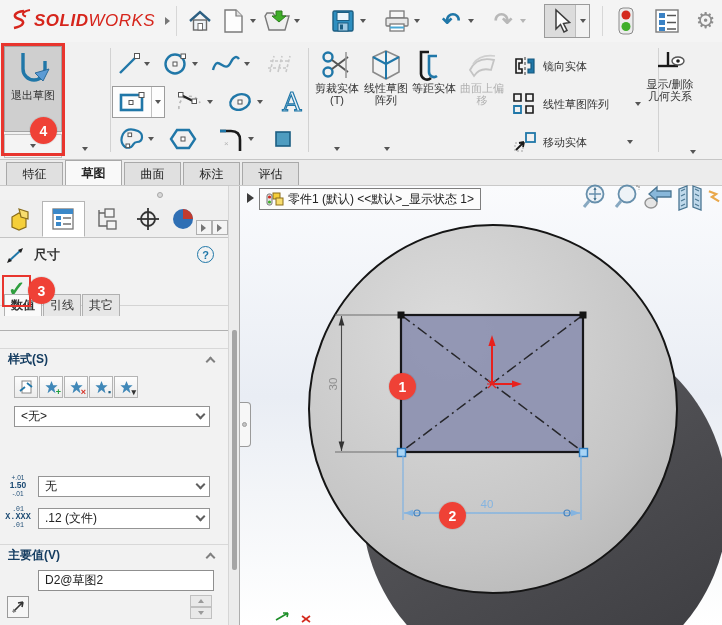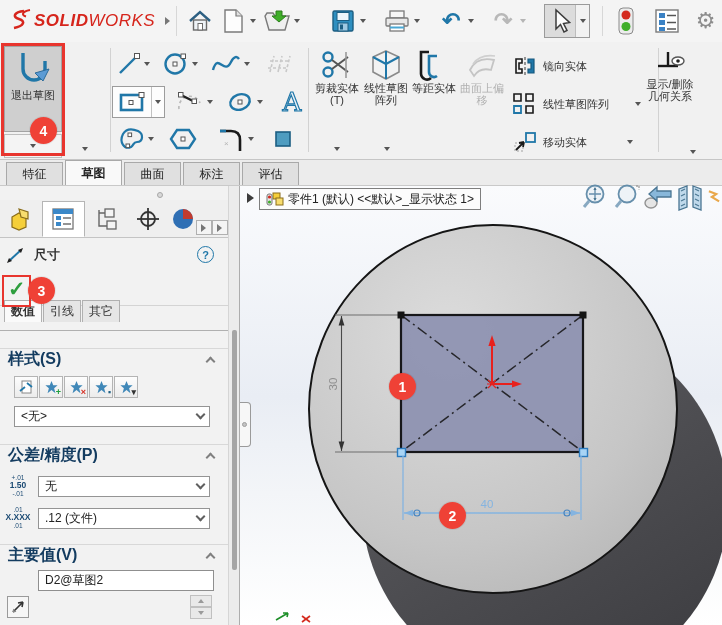--- a/index.html
+++ b/index.html
@@ -67,28 +67,28 @@
   .pmtab.active { background:#ffffff; border:1px solid #b5b5b5; border-bottom:1px solid #fff; }
   .pm-scroll-arrows { display:flex; margin-left:2px; margin-bottom:2px; }
   .pm-arrow { width:16px; height:15px; border:1px solid #b0b0b0; background:#f4f4f4;
               display:flex; align-items:center; justify-content:center; }
   .pm-header { position:absolute; left:0; top:60px; width:228px; height:26px; display:flex; align-items:flex-start; }
   .pm-title { font-size:13px; font-weight:bold; color:#333; margin-left:8px; }
   .help-circ { position:absolute; right:14px; width:17px; height:17px; border:1.5px solid #2077a8; border-radius:50%;
                color:#2077a8; font-size:11px; font-weight:bold; display:flex; align-items:center; justify-content:center; }
   .ok-row { position:absolute; left:0; top:88px; width:228px; height:32px; border-bottom:1px solid #d4d4d4; }
   .check { position:absolute; left:8px; top:3px; font-size:21px; font-weight:bold; color:#2e9e3e; }
-  .inner-tabs { position:absolute; left:4px; top:114px; display:flex;text-align:right; }
+  .inner-tabs { position:absolute; left:4px; top:108px; display:flex;text-align:right; }
   .itab { min-width:37px; padding:0 6px; height:22px; border:1px solid #b0b0b0; border-bottom:none; background:#e6e6e6;
           font-size:12px; display:flex; align-items:center; justify-content:center; color:#333; margin-right:1px; }
   .itab.active { background:#fafafa; font-weight:bold; }
   .itabs-base { position:absolute; left:0; top:144px; width:228px; height:1px; background:#b0b0b0; }
   .sec-head { position:absolute; left:0; width:228px; height:22px; display:flex; align-items:center;
               border-top:1px solid #d8d8d8; }
-  .sec-title { font-size:16px; font-weight:bold; color:#143c60; margin-left:8px; }
+  .sec-title { font-size:12px; font-weight:bold; color:#143c60; margin-left:8px; }
   .chevU { width:7px; height:7px; border-right:2px solid #808080; border-bottom:2px solid #808080;
            transform:rotate(-135deg); position:absolute; right:14px; top:9px; }
   .chevD { width:7px; height:7px; border-right:2px solid #606060; border-bottom:2px solid #606060;
            transform:rotate(45deg); display:inline-block; margin-top:-4px; }
   .starbar { position:absolute; left:14px; top:190px; display:flex; }
   .starbtn { width:24px; height:22px; border:1px solid #b4b4b4; margin-right:1px; background:linear-gradient(#fdfdfd,#ececec);
              display:flex; align-items:center; justify-content:center; position:relative; }
   .ovl { position:absolute; font-size:9px; font-weight:bold; right:1px; bottom:0; line-height:9px; }
   .combo { position:absolute; height:21px; background:#fff; border:1px solid #949494; display:flex;
            align-items:center; font-size:12px; color:#222; }
@@ -560,36 +560,32 @@
           <span class="ovl" style="color:#333">▾</span>
       </div>
     </div>
     <div class="combo" style="left:14px; top:220px; width:196px;">
       <span class="txt">&lt;无&gt;</span>
       <span class="cdd">
           <span class="chevD"></span>
         </span>
     </div>
 
-    <div class="sec-head" style="top:258px">
-      <span class="sec-title">公差/精度(P)</span>
-      <span class="chevU"></span>
-    </div>
     <div class="tolicon" style="left:2px; top:288px;">
       <span class="s">+.01</span>
       <span class="m">1.50</span>
       <span class="s">-.01</span>
     </div>
     <div class="combo" style="left:38px; top:290px; width:172px;">
       <span class="txt">无</span>
       <span class="cdd">
           <span class="chevD"></span>
         </span>
     </div>
-    <div class="tolicon" style="left:2px; top:320px;">
+    <div class="tolicon" style="left:2px; top:320px;font-family:Liberation Mono, monospace;">
       <span class="s">.01</span>
       <span class="m">X.XXX</span>
       <span class="s">.01</span>
     </div>
     <div class="combo" style="left:38px; top:322px; width:172px;">
       <span class="txt">.12 (文件)</span>
       <span class="cdd">
           <span class="chevD"></span>
         </span>
     </div>

